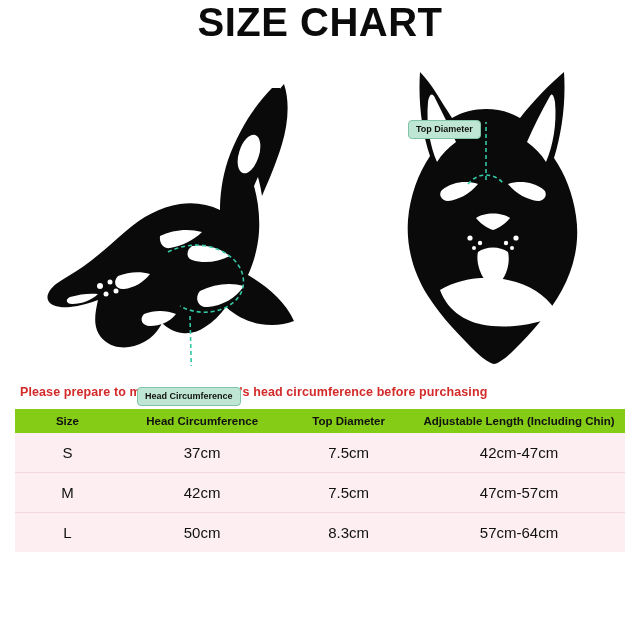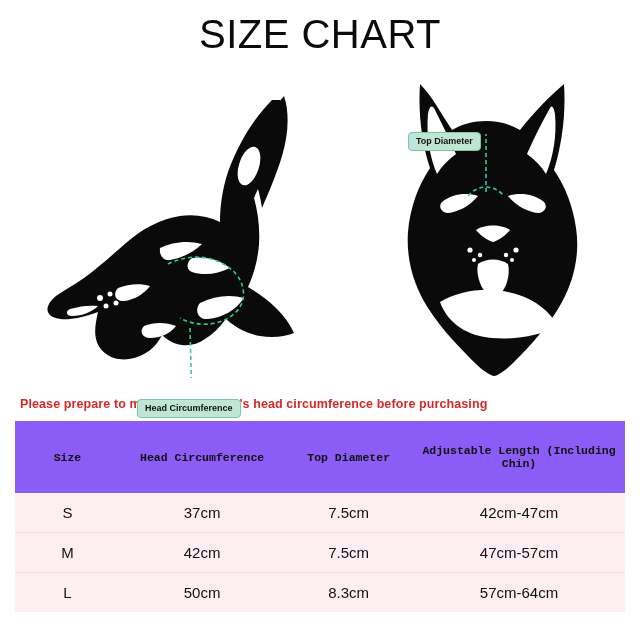--- a/index.html
+++ b/index.html
@@ -20,24 +20,23 @@
     width: 640px;
     height: 640px;
     position: relative;
     box-sizing: border-box;
   }
 
   
   .title {
     text-align: center;
     font-size: 40px;
-    font-weight: normal;
+    font-weight: bold;
     letter-spacing: 0.5px;
     color: #0b0b0b;
-    padding-top: 12px;
     line-height: 1.1;
     font-family: "Liberation Sans", sans-serif;
   }
 
   
   .illustrations {
     position: relative;
     height: 335px;
     width: 640px;
   }
@@ -89,28 +88,27 @@
   }
 
   
   .size-table {
     border-collapse: collapse;
     width: 610px;
     margin: 0 auto;
     table-layout: fixed;
   }
   .size-table thead th {
-    background: #8b5cf6;
+    background: #84cc16;
     font-size: 11.5px;
     font-weight: bold;
     color: #111;
-    padding: 23px 2px;
+    padding: 6px 2px;
     text-align: center;
     border: none;
-    font-family: Liberation Mono, monospace;
   }
   .size-table tbody td {
     background: #fdeef2;
     font-size: 15px;
     color: #111;
     text-align: center;
     padding: 11px 2px;
     border-bottom: 1px solid #f3d8e0;
   }
   .size-table tbody tr:last-child td {

